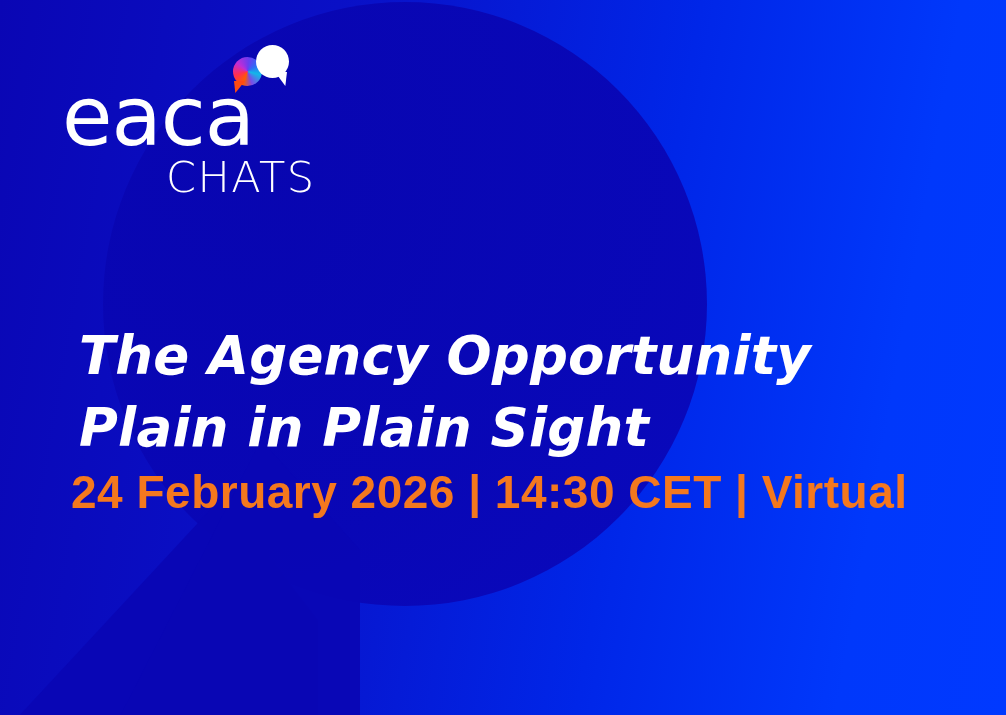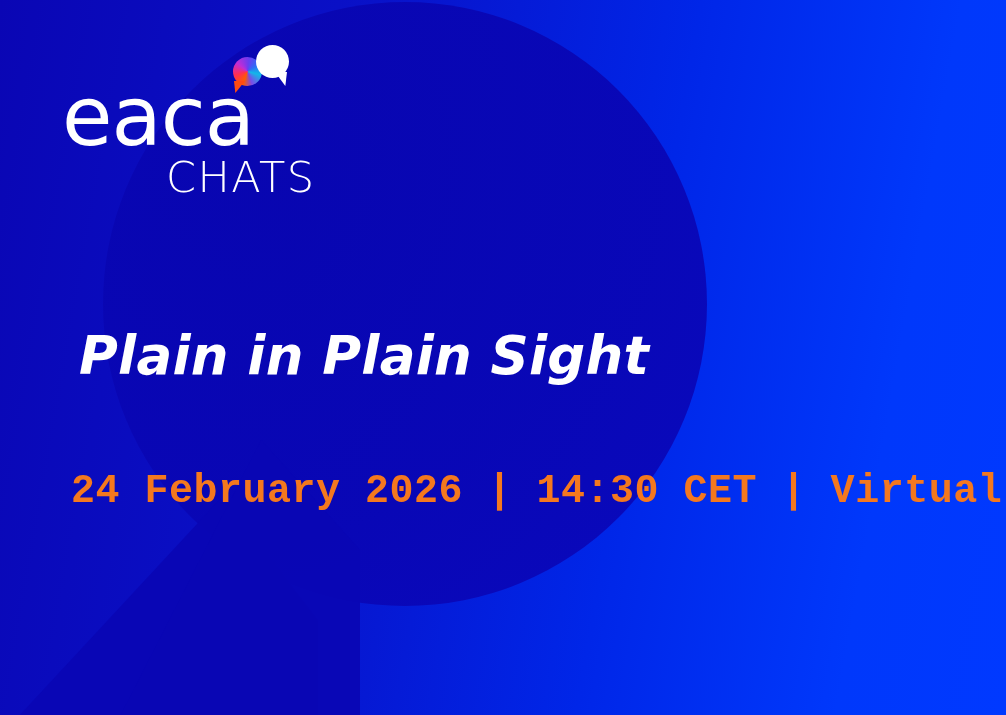--- a/index.html
+++ b/index.html
@@ -133,43 +133,44 @@
     font-family: "DejaVu Sans", sans-serif;
   }
   .headline .hl-line { display: block; white-space: nowrap; }
 
   
   .dateline {
     position: absolute;
     left: 71px;
     top: 466px;
     color: #f4781e;
-    font-size: 40px;
+    font-size: 46px;
     line-height: 52px;
     font-weight: bold;
     letter-spacing: 0.5px;
     white-space: nowrap;
-    font-family: Liberation Mono, monospace;
+    font-family: Liberation Sans, sans-serif;
   }
 </style>
 </head>
 <body>
 
 <div id="banner">
 
   <div class="bubble-big"></div>
   <div class="bubble-big-tail"></div>
   <div class="bubble-big-tail2"></div>
 
   <div class="logo">
     <div class="logo-bubble-grad"></div>
     <div class="logo-bubble-white"></div>
     <div class="logo-eaca">eaca</div>
     <div class="logo-chats">CHATS</div>
   </div>
 
   <div class="headline">
+    <span class="hl-line">The Agency Opportunity</span>
     <span class="hl-line">Plain in Plain Sight</span>
   </div>
 
   <div class="dateline">24 February 2026 | 14:30 CET | Virtual</div>
 
 </div>
 
 </body></html>

